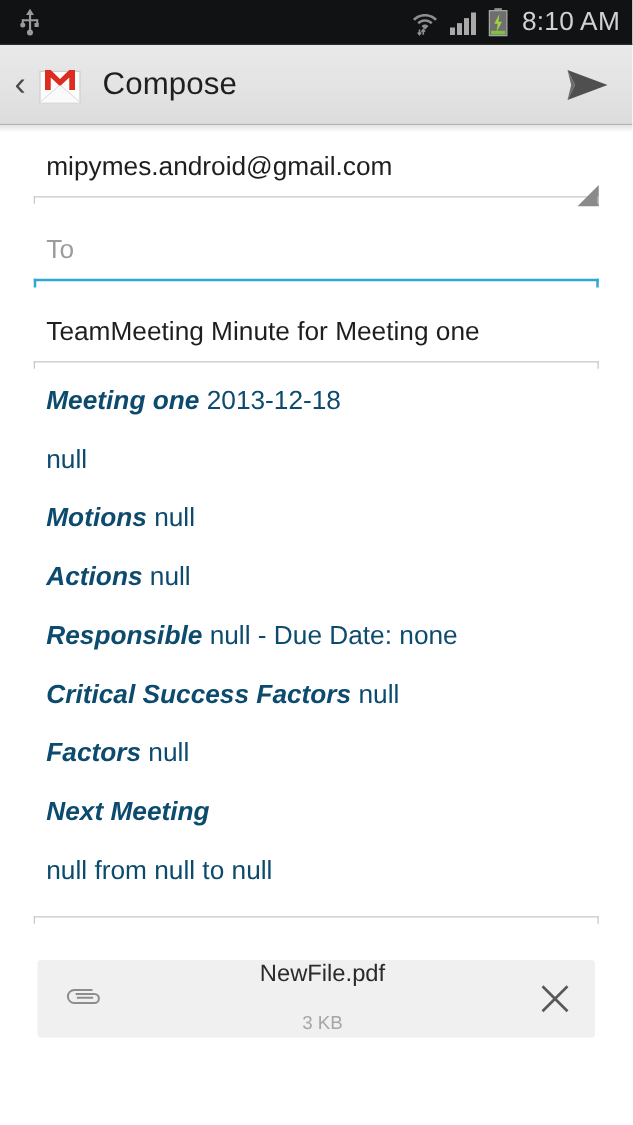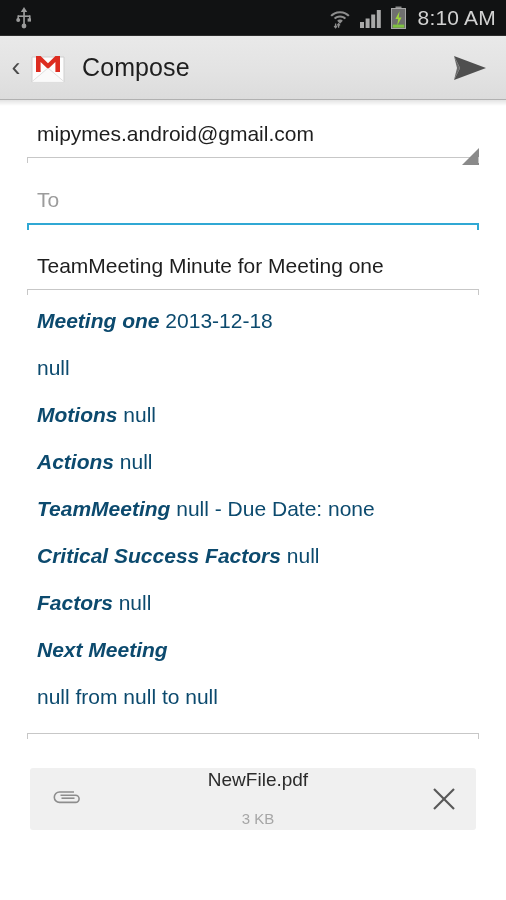--- a/index.html
+++ b/index.html
@@ -299,21 +299,21 @@
   <div class="field-row">
     <div class="field-text">TeamMeeting Minute for Meeting one</div>
     <div class="rule"></div>
   </div>
 
   <div class="body-area">
     <div class="body-line"><span class="lbl">Meeting one</span><span> 2013-12-18</span></div>
     <div class="body-line"><span class="lbl"></span><span>null</span></div>
     <div class="body-line"><span class="lbl">Motions</span><span> null</span></div>
     <div class="body-line"><span class="lbl">Actions</span><span> null</span></div>
-    <div class="body-line"><span class="lbl">TeamMeeting</span><span> null - Due Date: none</span></div>
+    <div class="body-line"><span class="lbl">Responsible</span><span> null - Due Date: none</span></div>
     <div class="body-line"><span class="lbl">Critical Success Factors</span><span> null</span></div>
     <div class="body-line"><span class="lbl">Factors</span><span> null</span></div>
     <div class="body-line"><span class="lbl">Next Meeting</span><span></span></div>
     <div class="body-line"><span class="lbl"></span><span>null from null to null</span></div>
   </div>
 
   <div class="body-rule-wrap">
     <div class="rule"></div>
   </div>
 

